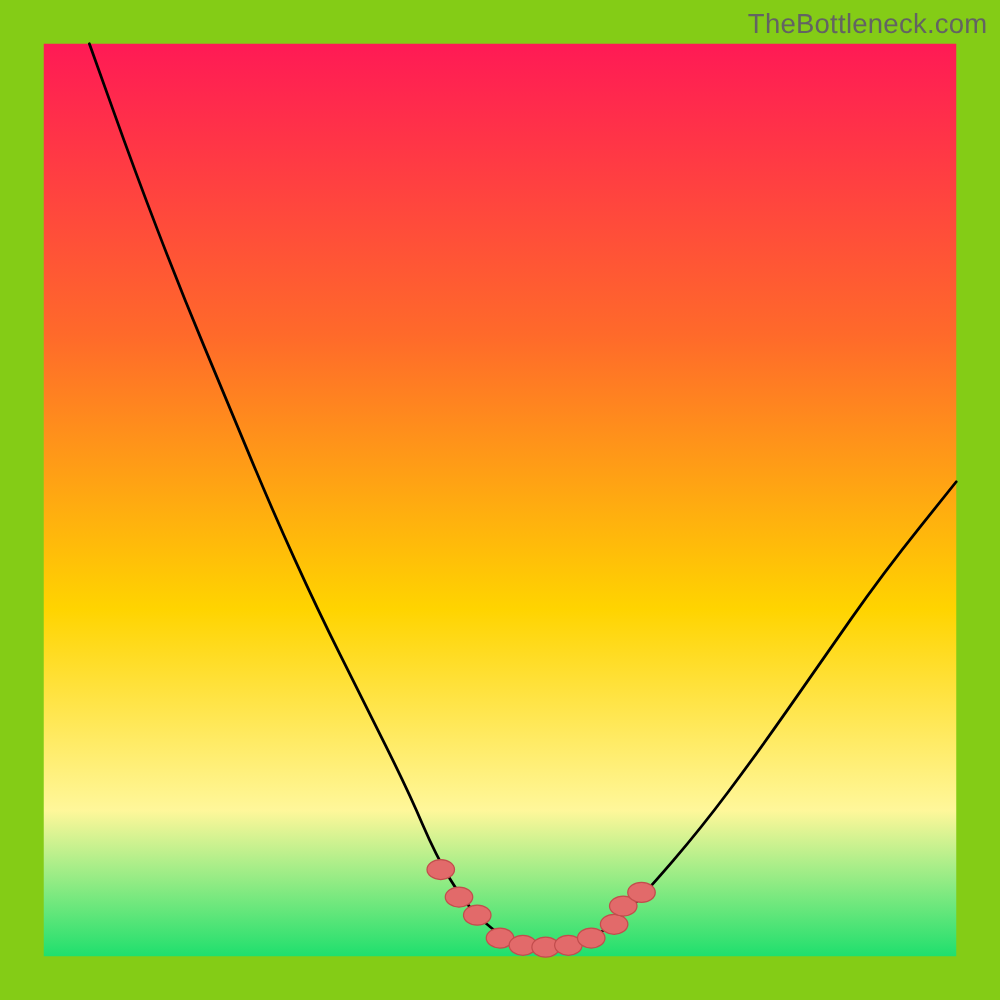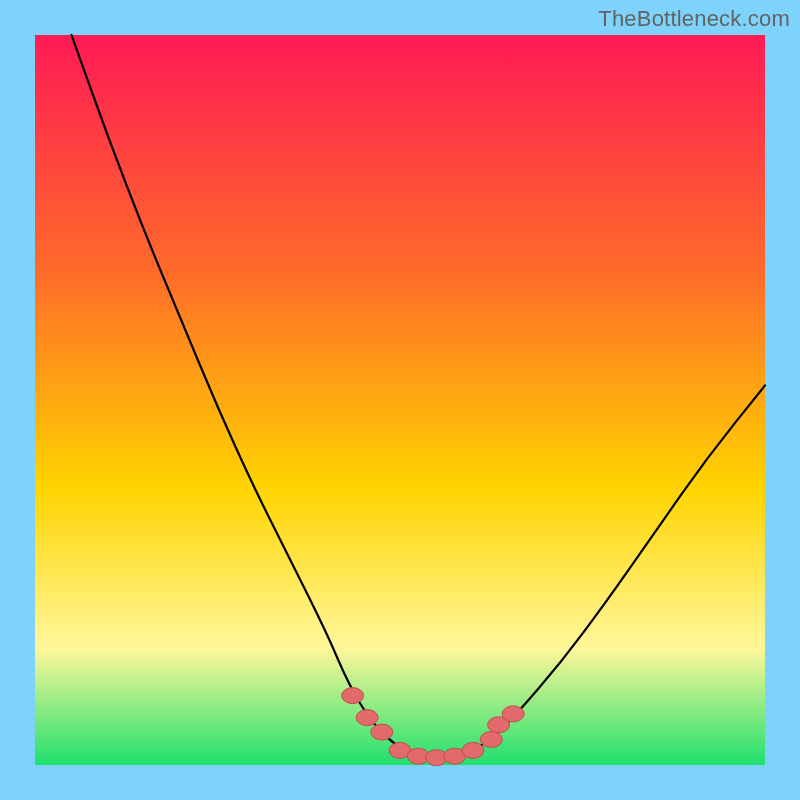--- a/index.html
+++ b/index.html
@@ -8,21 +8,21 @@
     width: 800px;
     height: 800px;
     overflow: hidden;
     background: #000;
     font-family: Arial, Helvetica, sans-serif;
   }
   .frame {
     position: relative;
     width: 800px;
     height: 800px;
-    background: #7dd3fc;
+    background: #84cc16;
   }
   .watermark {
     position: absolute;
     top: 6px;
     right: 10px;
     color: #636363;
     font-size: 22px;
     font-weight: 500;
     letter-spacing: 0.2px;
     user-select: none;

